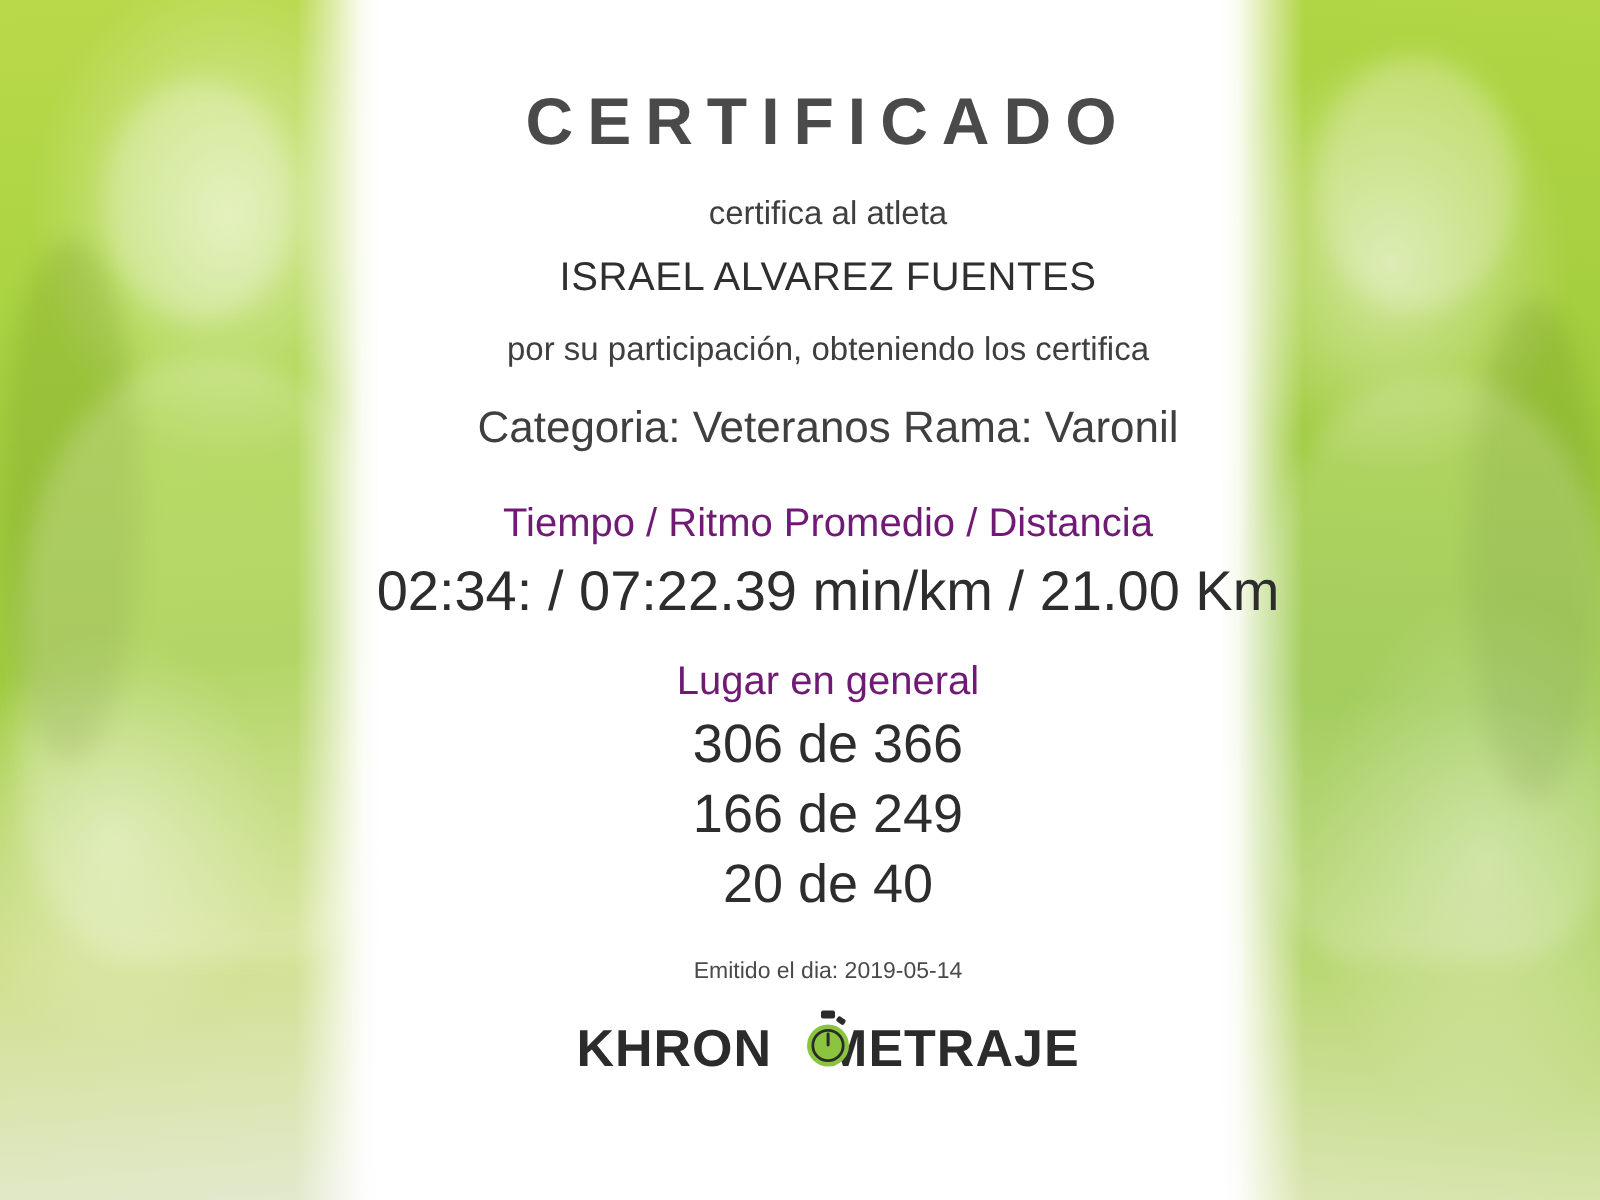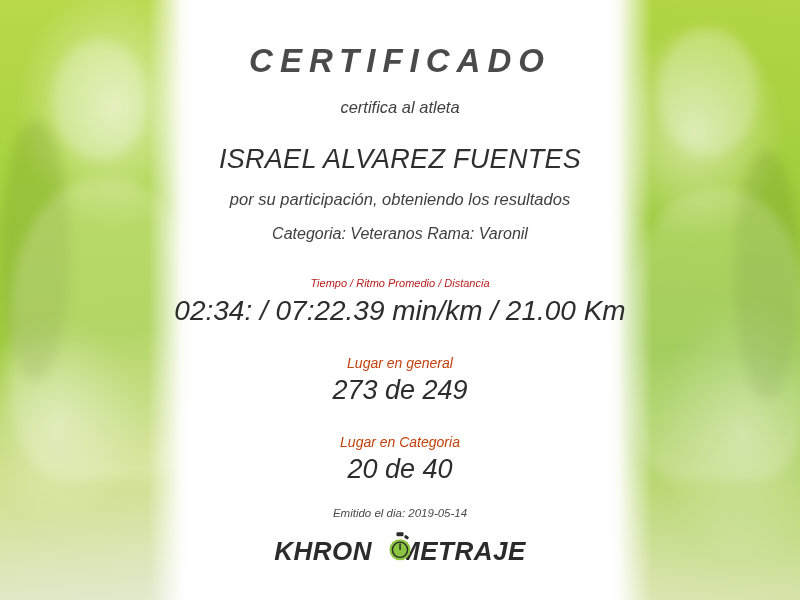--- a/index.html
+++ b/index.html
@@ -94,27 +94,26 @@
   .panel-fade-right {
     position: absolute;
     top: 0; left: 0;
     width: 42px; height: 600px;
     background: linear-gradient(to left, rgba(255,255,255,0) 0%, rgba(255,255,255,0.92) 78%, #ffffff 100%);
   }
 
   
   .content {
     position: absolute;
-    left: 190px;
+    left: 204px;
     top: 0;
     width: 420px;
     height: 556px;
     text-align: center;
     color: #3e3e3e;
-    font-style: italic;
   }
 
   .cert-title {
     margin-top: 44px;
     font-size: 33px;
     font-weight: bold;
     letter-spacing: 7px;
     color: #4a4a4a;
     line-height: 1.05;
   }
@@ -124,54 +123,54 @@
     color: #4a4a4a;
     letter-spacing: 0.2px;
   }
   .certifies {
     margin-top: 19px;
     font-size: 16.5px;
     color: #3f3f3f;
     text-align: center;
   }
   .athlete-name {
-    margin-top: 27px;
-    font-size: 27px;
+    margin-top: 11px;
+    font-size: 20px;
     color: #2f2f2f;
     letter-spacing: 0.3px;
   }
   .participation {
     margin-top: 15px;
     font-size: 16.5px;
     color: #3f3f3f;
   }
   .category-line {
     margin-top: 16px;
-    font-size: 16px;
+    font-size: 22px;
     color: #3f3f3f;
   }
   .metrics-label {
-    margin-top: 34px;
-    font-size: 11px;
-    color: #b91c1c;
+    margin-top: 24px;
+    font-size: 20px;
+    color: #701a75;
   }
   .metrics-value {
     margin-top: 6px;
     font-size: 28px;
     color: #2d2d2d;
     white-space: nowrap;
     position: relative;
     left: 0;
     width: 480px;
     margin-left: -30px;
   }
   .place-label {
-    margin-top: 28px;
-    font-size: 14px;
-    color: #c2410c;
+    margin-top: 18px;
+    font-size: 20px;
+    color: #701a75;
   }
   .place-value {
     margin-top: 4px;
     font-size: 27px;
     color: #2d2d2d;
   }
   .issued {
     margin-top: 22px;
     font-size: 11.5px;
     color: #4a4a4a;
@@ -225,31 +224,31 @@
     <div class="panel-fade-right"></div>
   </div>
 
   <div class="content">
 
     <div class="cert-title">CERTIFICADO</div>
 
     <div class="certifies">certifica al atleta</div>
     <div class="athlete-name">ISRAEL ALVAREZ FUENTES</div>
 
-    <div class="participation">por su participación, obteniendo los resultados</div>
+    <div class="participation">por su participación, obteniendo los certifica</div>
     <div class="category-line">Categoria: Veteranos Rama: Varonil</div>
 
     <div class="metrics-label">Tiempo / Ritmo Promedio / Distancia</div>
     <div class="metrics-value">02:34: / 07:22.39 min/km / 21.00 Km</div>
 
     <div class="place-label">Lugar en general</div>
-
-    <div class="place-value">273 de 249</div>
-
-    <div class="place-label">Lugar en Categoria</div>
+    <div class="place-value">306 de 366</div>
+
+    <div class="place-value">166 de 249</div>
+
     <div class="place-value">20 de 40</div>
 
     <div class="issued">Emitido el dia: 2019-05-14</div>
 
     <div class="logo">
       <span class="logo-text">
         <span>KHRON</span><span class="logo-o">O</span><span>METRAJE</span>
         <span class="logo-stopwatch">
           <svg width="26" height="30" viewBox="0 0 26 30" aria-hidden="true">
             <rect x="9.5" y="0.5" width="7" height="4" rx="1" fill="#2b2b2b"></rect>

